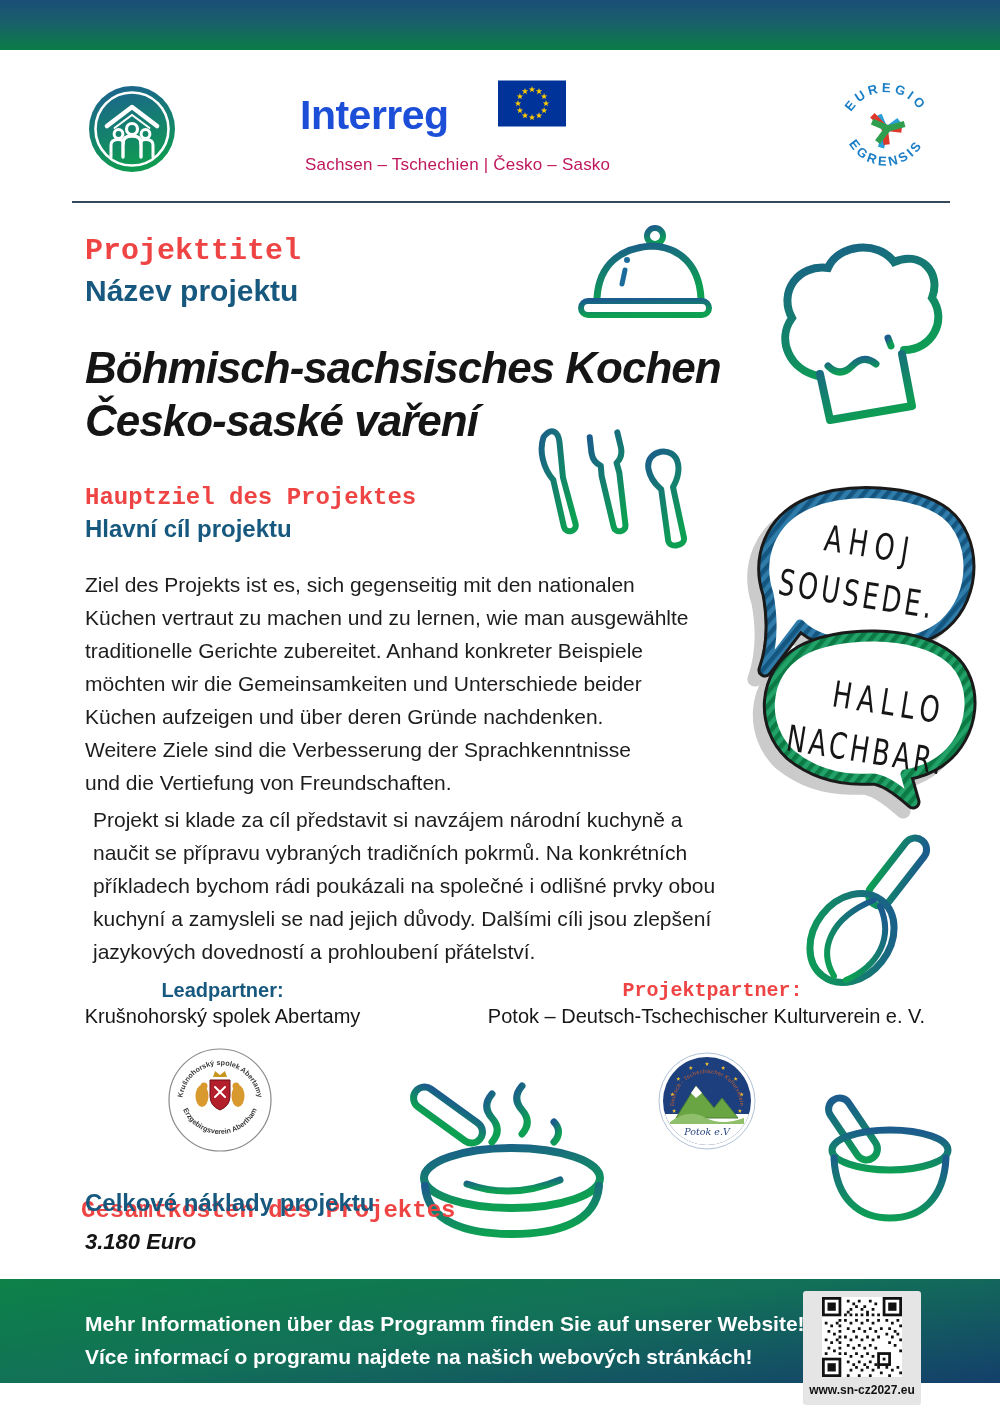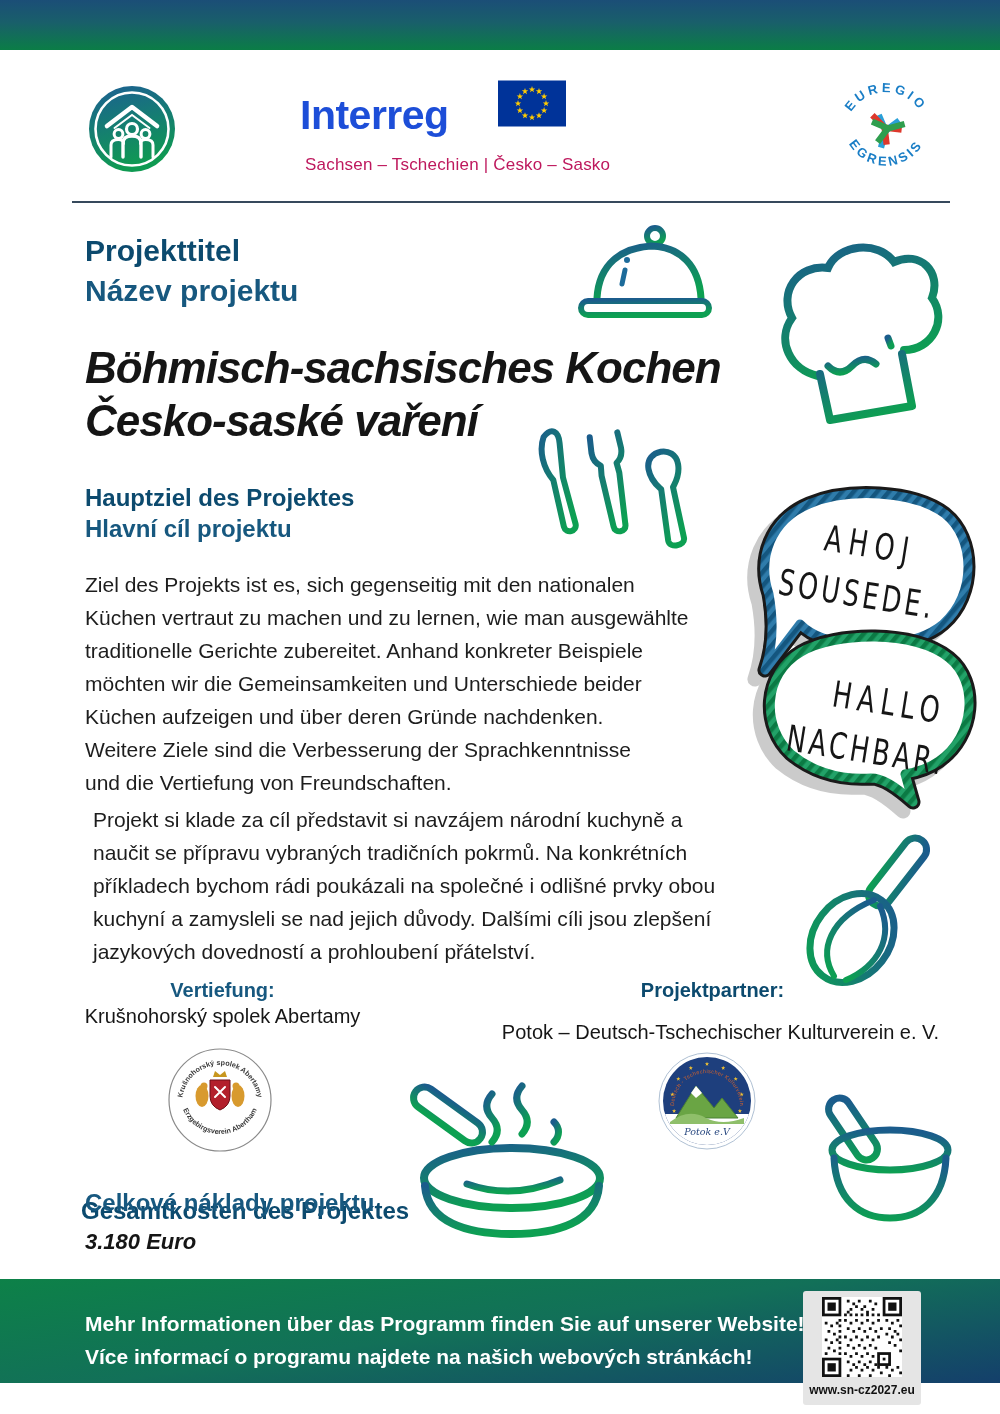--- a/index.html
+++ b/index.html
@@ -1,19 +1,19 @@
 <!DOCTYPE html>
 <html><head>
 <meta charset="utf-8">
 <style>
   html,body{margin:0;padding:0;background:#e8e8e8;}
   .page{position:relative;width:1000px;height:1414px;background:#ffffff;
         font-family:"Liberation Sans",sans-serif;overflow:hidden;margin:0 auto;}
   .abs{position:absolute;}
-  .green-h{color:#0c4a6e;font-weight:bold;}
+  .green-h{color:#ef4444;font-weight:bold;font-family:Liberation Mono, monospace;}
   .blue-h{color:#17587f;font-weight:bold;}
   .label-lg{font-size:30px;line-height:40px;}
   .label-md{font-size:24px;line-height:31px;}
   .proj-title{font-size:44px;line-height:52px;font-weight:bold;font-style:italic;
               color:#151515;letter-spacing:-1px;}
   .para{font-size:21px;line-height:33px;color:#1d1d1d;white-space:pre-line;width:740px;}
   .topbar{left:0;top:0;width:1000px;height:50px;
           background:linear-gradient(180deg,#1b4e77 0%,#195f6a 45%,#0b7d46 100%);}
   .footer{left:0;top:1279px;width:1000px;height:104px;
           background:linear-gradient(172deg,#0d8148 0%,#127058 48%,#143f6b 100%);}
@@ -210,24 +210,24 @@
       <stop offset="0" stop-color="#1b5c8c"></stop>
           <stop offset="1" stop-color="#0da052"></stop>
         </linearGradient>
       </defs>
     <rect x="96" y="2" width="23" height="80" rx="11.5" transform="rotate(38 107.5 42)" fill="none" stroke="url(#gwh)" stroke-width="7"></rect>
     <ellipse cx="62" cy="108" rx="38" ry="48" transform="rotate(38 62 108)" fill="none" stroke="url(#gwh)" stroke-width="7"></ellipse>
     <path d="M 84,70 C 40,88 28,120 44,146" fill="none" stroke="url(#gwh)" stroke-width="6" stroke-linecap="round"></path>
     <path d="M 90,76 C 104,108 88,136 56,150" fill="none" stroke="url(#gwh)" stroke-width="6" stroke-linecap="round"></path>
   </svg>
 
-  <div class="abs blue-h partner-label" style="left:45px;top:979px;width:355px;">Vertiefung:</div>
+  <div class="abs blue-h partner-label" style="left:45px;top:979px;width:355px;">Leadpartner:</div>
   <div class="abs partner-name" style="left:45px;top:1005px;width:355px;">Krušnohorský spolek Abertamy</div>
   <div class="abs green-h partner-label" style="left:490px;top:979px;width:445px;">Projektpartner:</div>
-  <div class="abs partner-name" style="left:498px;top:1005px;width:445px;margin-top:16px;">Potok – Deutsch-Tschechischer Kulturverein e. V.</div>
+  <div class="abs partner-name" style="left:484px;top:1005px;width:445px;">Potok – Deutsch-Tschechischer Kulturverein e. V.</div>
 
   <svg class="abs" style="left:166px;top:1046px;" width="108" height="108" viewBox="0 0 108 108">
     <defs>
       <path id="abT" d="M 16,57 A 38,38 0 0 1 92,57" fill="none"></path>
       <path id="abB" d="M 14,48 A 40,40 0 0 0 94,48" fill="none"></path>
     </defs>
     <circle cx="54" cy="54" r="51" fill="#ffffff" stroke="#8a8a8a" stroke-width="1.2"></circle>
     <text font-size="7.2" font-weight="bold" fill="#3a3a3a">
       <textPath href="#abT" startOffset="50%" text-anchor="middle">Krušnohorský spolek Abertamy</textPath>
     </text>

